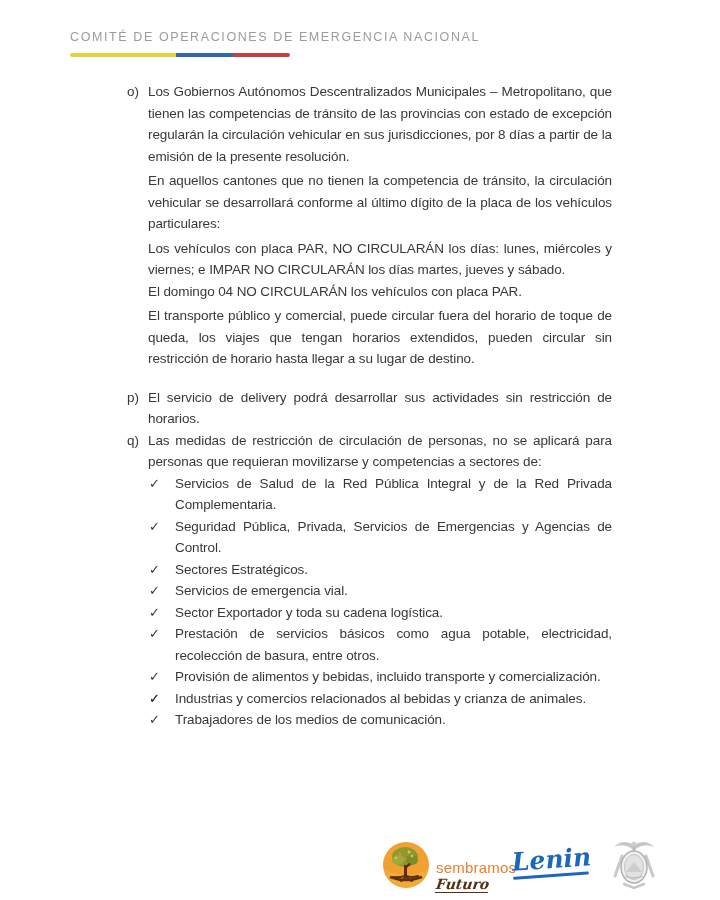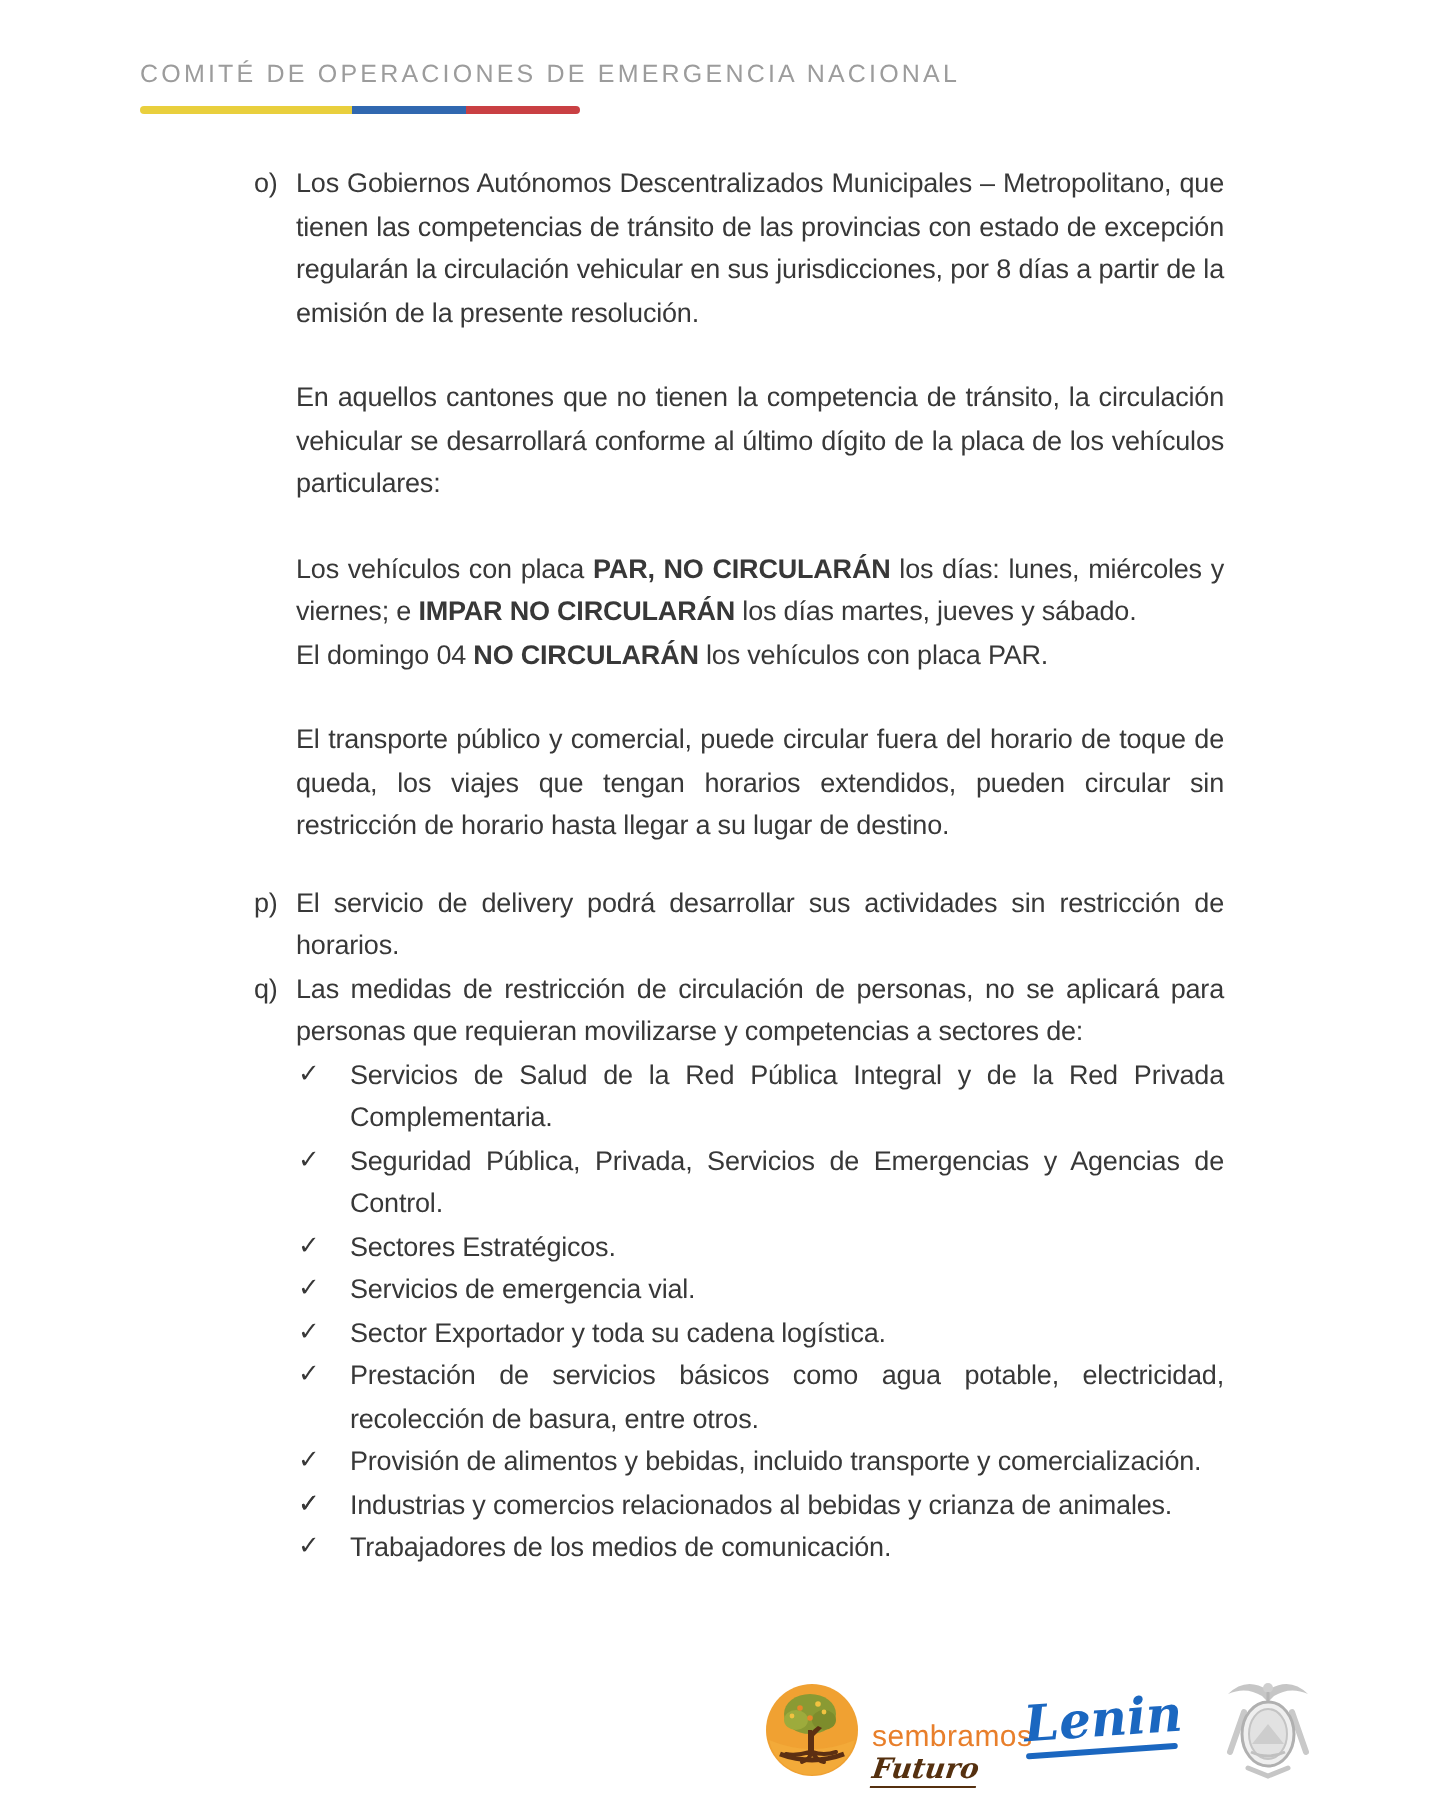--- a/index.html
+++ b/index.html
@@ -30,22 +30,22 @@
   
   .doc{
     position:absolute;left:127px;top:81px;width:485px;
     font-size:13.5px;line-height:21.5px;letter-spacing:-0.1px;
     text-align:justify;
   }
   .doc-item{position:relative;padding-left:21px;}
   .doc-item.gap{margin-top:17px;}
   .doc-item .marker{position:absolute;left:0;top:0;}
   .block{white-space:pre-line;}
-  .block.gap{margin-top:21px;}
-  .block .bold{font-weight:bold;}
+  .block.gap{margin-top:3px;}
+  .block .bold{font-weight:normal;}
   .block.check-item{position:relative;padding-left:27px;}
   .checkmark{
     position:absolute;left:1px;top:0;font-size:13px;
     font-family:"DejaVu Sans",sans-serif;
   }
 
   
   .ftr{position:absolute;left:0;top:833px;width:720px;height:67px;}
   .gov-label{
     position:absolute;left:70px;top:33px;color:var(--header-gray);

